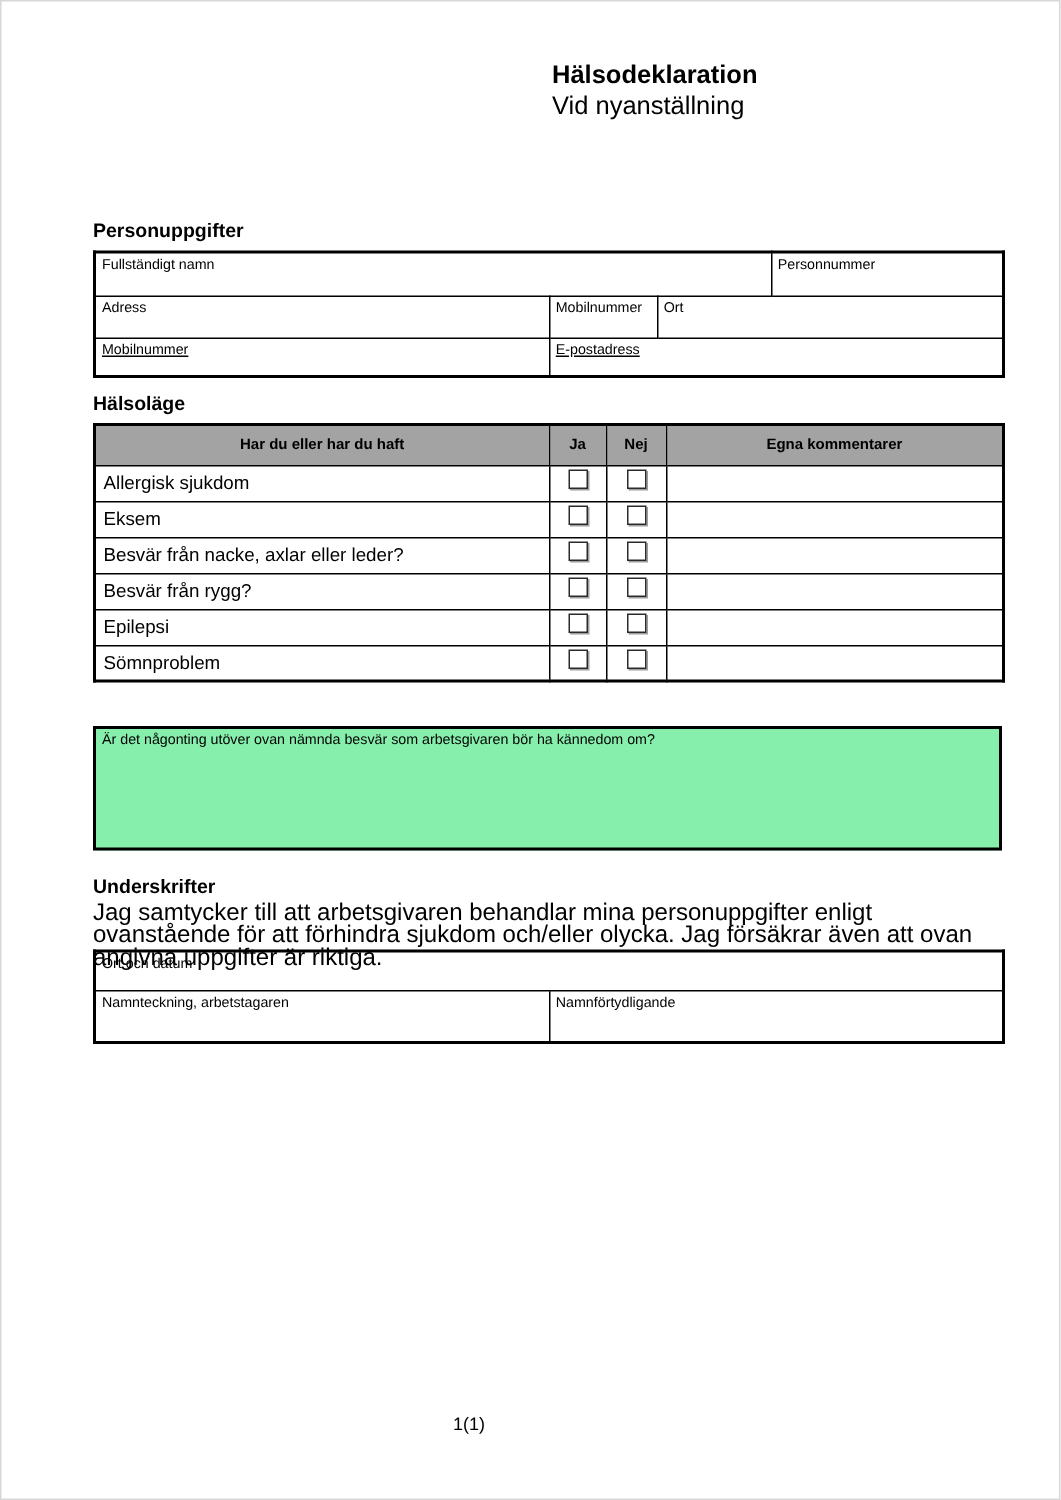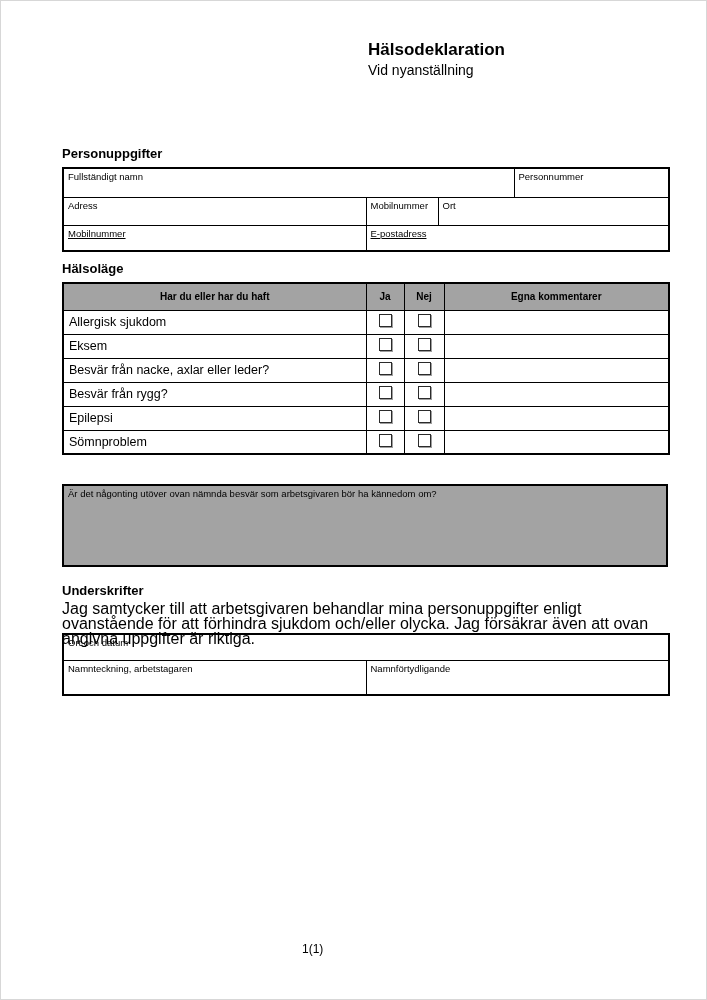--- a/index.html
+++ b/index.html
@@ -11,21 +11,21 @@
     color:#000;
     overflow:hidden;
     margin:0 auto;
     box-shadow:0 0 0 1px #d7d7d7 inset;
   }
   .abs{position:absolute;}
 
   
   .title-block{left:368px;top:40px;}
   .form-title{font-size:17px;font-weight:bold;line-height:20px;}
-  .form-subtitle{font-size:14px;line-height:17px;margin-top:2px;}
+  .form-subtitle{font-size:17px;line-height:17px;margin-top:2px;}
 
   
   .section-heading{font-size:13px;font-weight:bold;line-height:15px;}
 
   
   table{border-collapse:collapse;table-layout:fixed;width:606px;}
   table, .freebox{border:2px solid #000;}
   td{border:1px solid #000;padding:0;vertical-align:top;overflow:hidden;}
   .field-label{display:block;font-size:9.5px;line-height:11px;padding:2px 0 0 4px;}
 
@@ -38,21 +38,21 @@
     vertical-align:middle;font-size:12.5px;padding-left:5px;
   }
   .health-table td.chk{text-align:center;vertical-align:middle;}
   .checkbox{
     display:inline-block;width:11px;height:11px;
     background:#fff;border:1px solid #2b2b2b;
     box-shadow:1px 1px 0 #9e9e9e;
   }
 
   
-  .freebox{width:602px;height:79px;background:#a3a3a3;}
+  .freebox{width:602px;height:79px;background:#86efac;}
 
   
   .consent{width:606px;font-size:16px;line-height:15px;}
 
   .page-number{font-size:12px;}
 </style>
 </head>
 <body>
 
 <div class="page">

